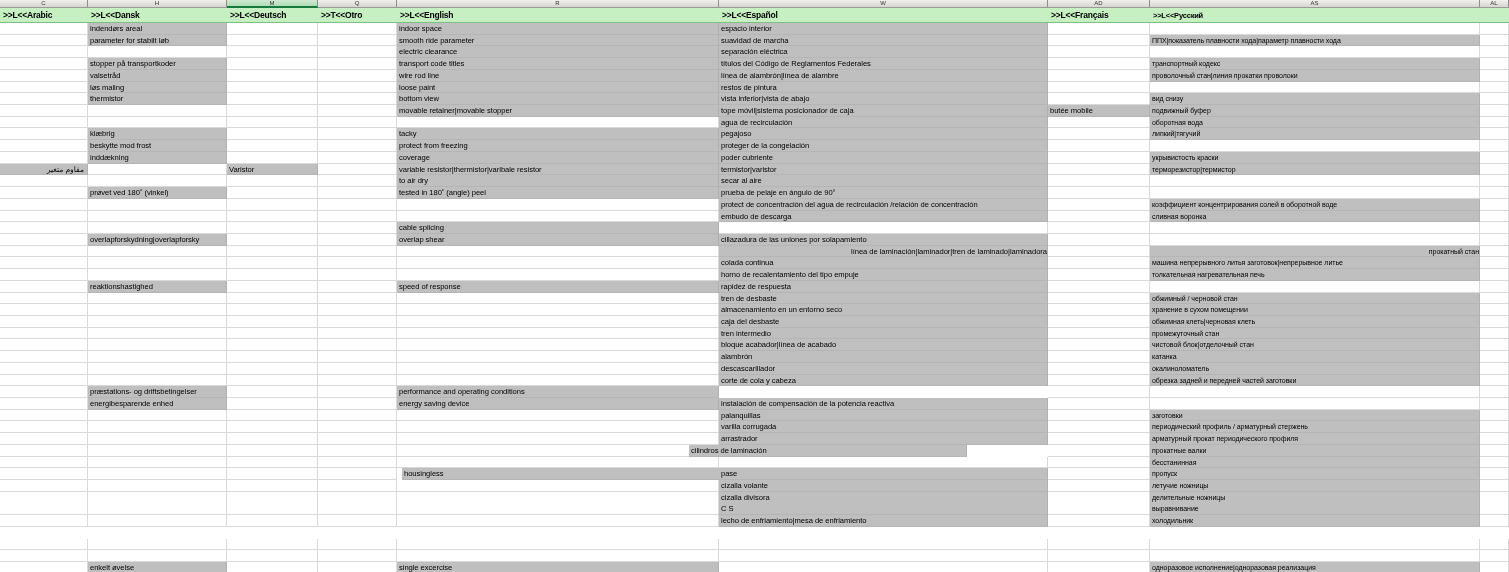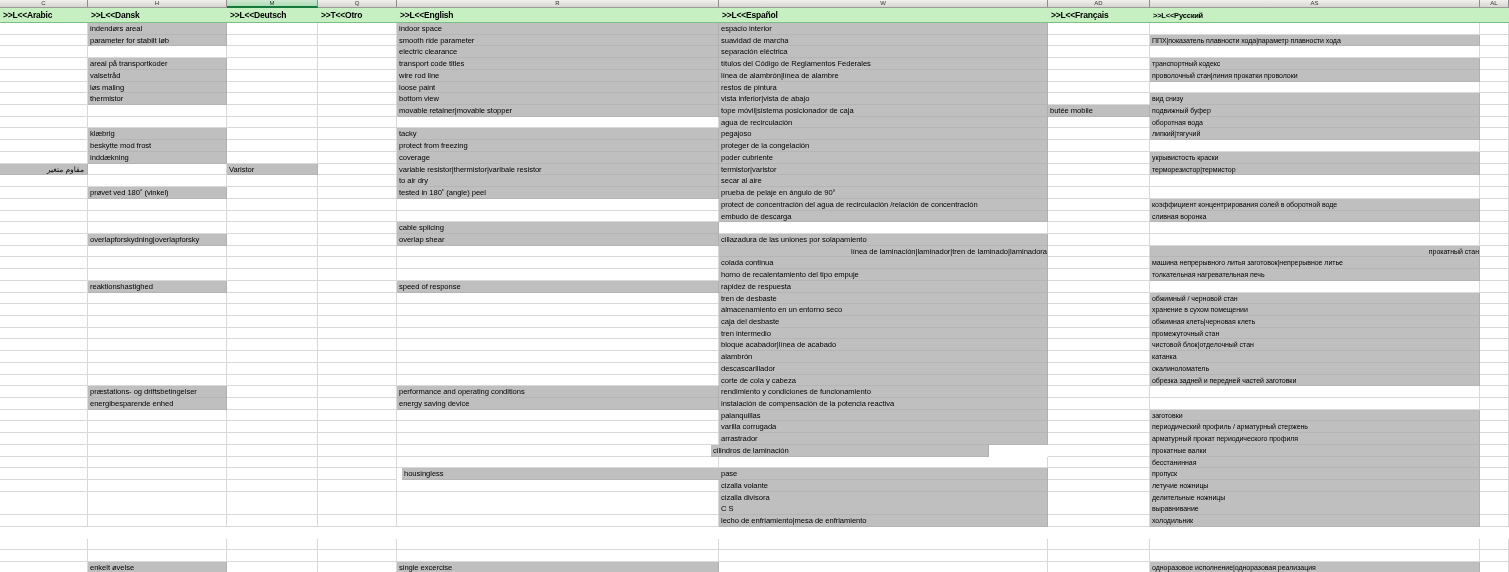--- a/index.html
+++ b/index.html
@@ -137,21 +137,21 @@
         <div class="cell" style="left: 227px; width: 91px;"></div>
         <div class="cell" style="left: 318px; width: 79px;"></div>
         <div class="cell fill wide" style="left: 397px; width: 322px;">electric clearance</div>
         <div class="cell fill wide" style="left: 719px; width: 329px;">separación eléctrica</div>
         <div class="cell" style="left: 1048px; width: 102px;"></div>
         <div class="cell ru wide" style="left: 1150px; width: 330px;"></div>
         <div class="cell" style="left: 1480px; width: 29px;"></div>
       </div>
       <div class="row" style="top: 35.16px;">
         <div class="cell rtl" style="left: 0px; width: 88px;"></div>
-        <div class="cell fill" style="left: 88px; width: 139px;">areal på transportkoder</div>
+        <div class="cell fill" style="left: 88px; width: 139px;">stopper på transportkoder</div>
         <div class="cell" style="left: 227px; width: 91px;"></div>
         <div class="cell" style="left: 318px; width: 79px;"></div>
         <div class="cell fill wide" style="left: 397px; width: 322px;">transport code titles</div>
         <div class="cell fill wide" style="left: 719px; width: 329px;">títulos del Código de Reglamentos Federales</div>
         <div class="cell" style="left: 1048px; width: 102px;"></div>
         <div class="cell fill ru wide" style="left: 1150px; width: 330px;">транспортный кодекс</div>
         <div class="cell" style="left: 1480px; width: 29px;"></div>
       </div>
       <div class="row" style="top: 46.88px;">
         <div class="cell rtl" style="left: 0px; width: 88px;"></div>
@@ -449,21 +449,20 @@
         <div class="cell" style="left: 1048px; width: 102px;"></div>
         <div class="cell fill ru wide" style="left: 1150px; width: 330px;">обрезка задней и передней частей заготовки</div>
         <div class="cell" style="left: 1480px; width: 29px;"></div>
       </div>
       <div class="row" style="top: 363.32px;">
         <div class="cell rtl" style="left: 0px; width: 88px;"></div>
         <div class="cell fill" style="left: 88px; width: 139px;">præstations- og driftsbetingelser</div>
         <div class="cell" style="left: 227px; width: 91px;"></div>
         <div class="cell" style="left: 318px; width: 79px;"></div>
         <div class="cell fill wide" style="left: 397px; width: 322px;">performance and operating conditions</div>
-        <div class="cell fill wide" style="left: 719px; width: 329px;">rendimiento y condiciones de funcionamiento</div>
         <div class="cell" style="left: 1048px; width: 102px;"></div>
         <div class="cell ru wide" style="left: 1150px; width: 330px;"></div>
         <div class="cell" style="left: 1480px; width: 29px;"></div>
       </div>
       <div class="row" style="top: 375.04px;">
         <div class="cell rtl" style="left: 0px; width: 88px;"></div>
         <div class="cell fill" style="left: 88px; width: 139px;">energibesparende enhed</div>
         <div class="cell" style="left: 227px; width: 91px;"></div>
         <div class="cell" style="left: 318px; width: 79px;"></div>
         <div class="cell fill wide" style="left: 397px; width: 322px;">energy saving device</div>
@@ -504,21 +503,21 @@
         <div class="cell" style="left: 1048px; width: 102px;"></div>
         <div class="cell fill ru wide" style="left: 1150px; width: 330px;">арматурный прокат периодического профиля</div>
         <div class="cell" style="left: 1480px; width: 29px;"></div>
       </div>
       <div class="row" style="top: 421.92px;">
         <div class="cell rtl" style="left: 0px; width: 88px;"></div>
         <div class="cell" style="left: 88px; width: 139px;"></div>
         <div class="cell" style="left: 227px; width: 91px;"></div>
         <div class="cell" style="left: 318px; width: 79px;"></div>
         <div class="cell wide" style="left: 397px; width: 322px;"></div>
-        <div class="cell fill wide" style="left: 711px; width: 278px;">cilindros de laminación</div>
+        <div class="cell fill wide" style="left: 689px; width: 278px;">cilindros de laminación</div>
         <div class="cell" style="left: 1048px; width: 102px;"></div>
         <div class="cell fill ru wide" style="left: 1150px; width: 330px;">прокатные валки</div>
         <div class="cell" style="left: 1480px; width: 29px;"></div>
       </div>
       <div class="row" style="top: 433.64px;">
         <div class="cell rtl" style="left: 0px; width: 88px;"></div>
         <div class="cell" style="left: 88px; width: 139px;"></div>
         <div class="cell" style="left: 227px; width: 91px;"></div>
         <div class="cell" style="left: 318px; width: 79px;"></div>
         <div class="cell wide" style="left: 397px; width: 322px;"></div>

